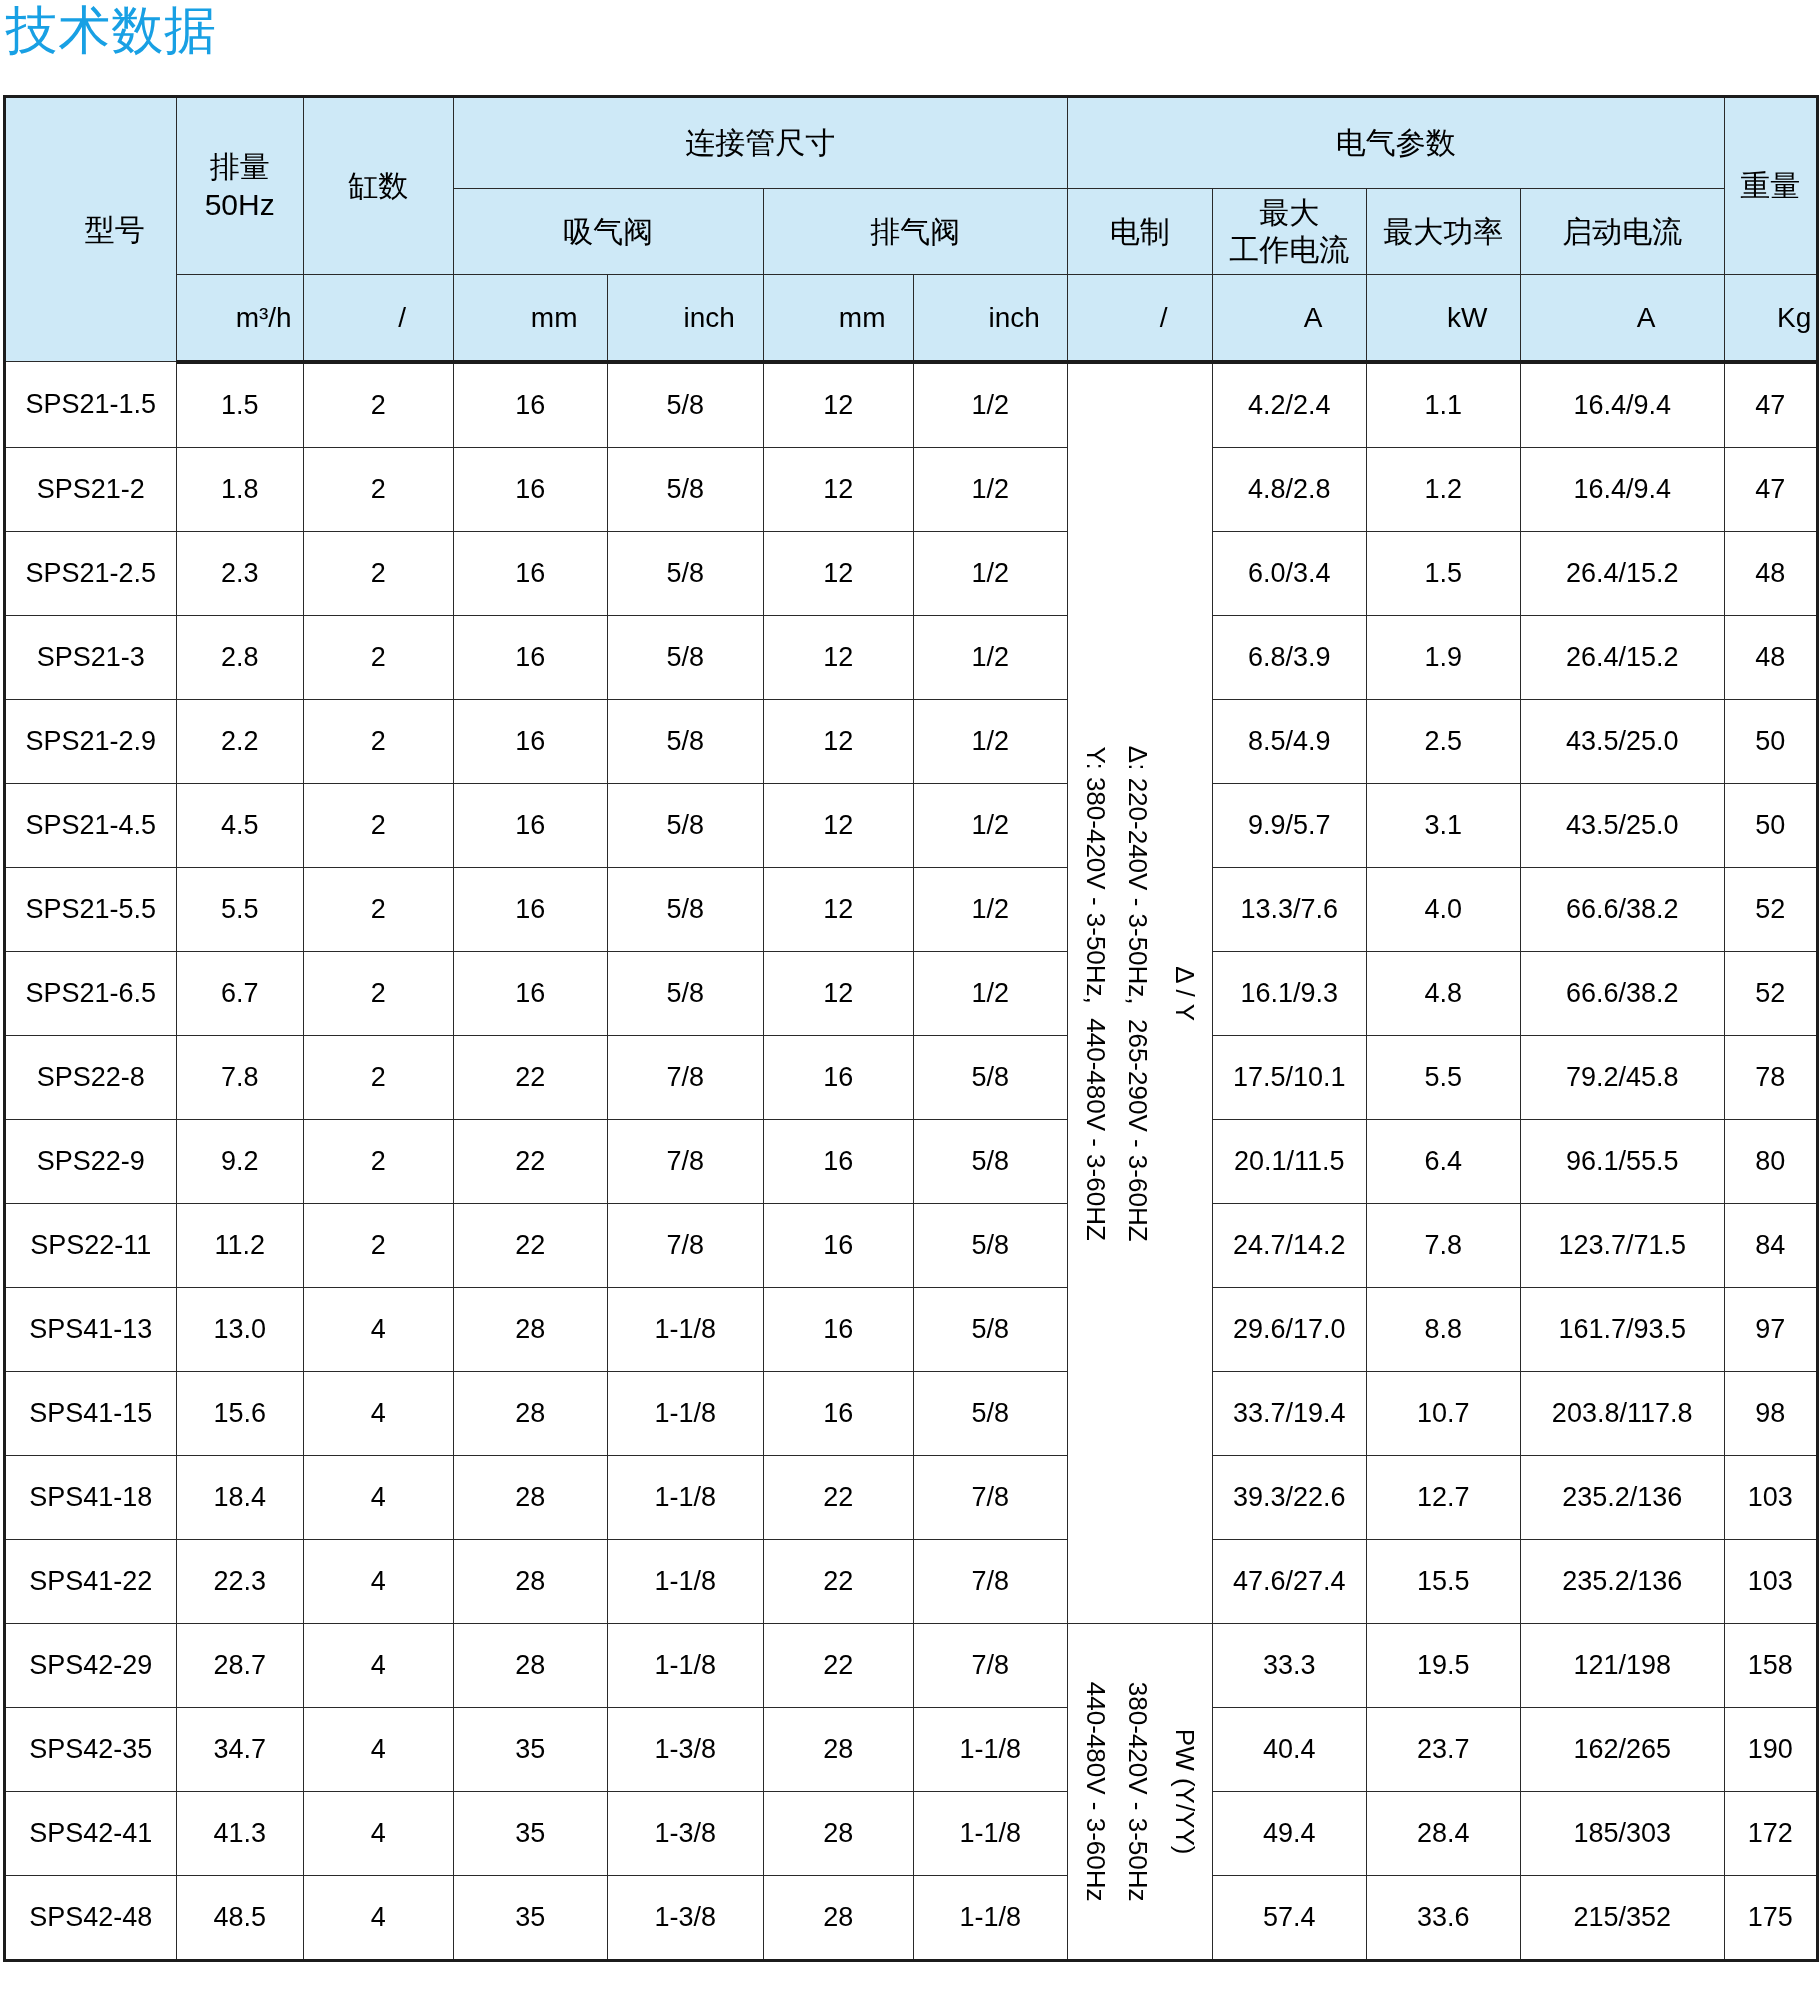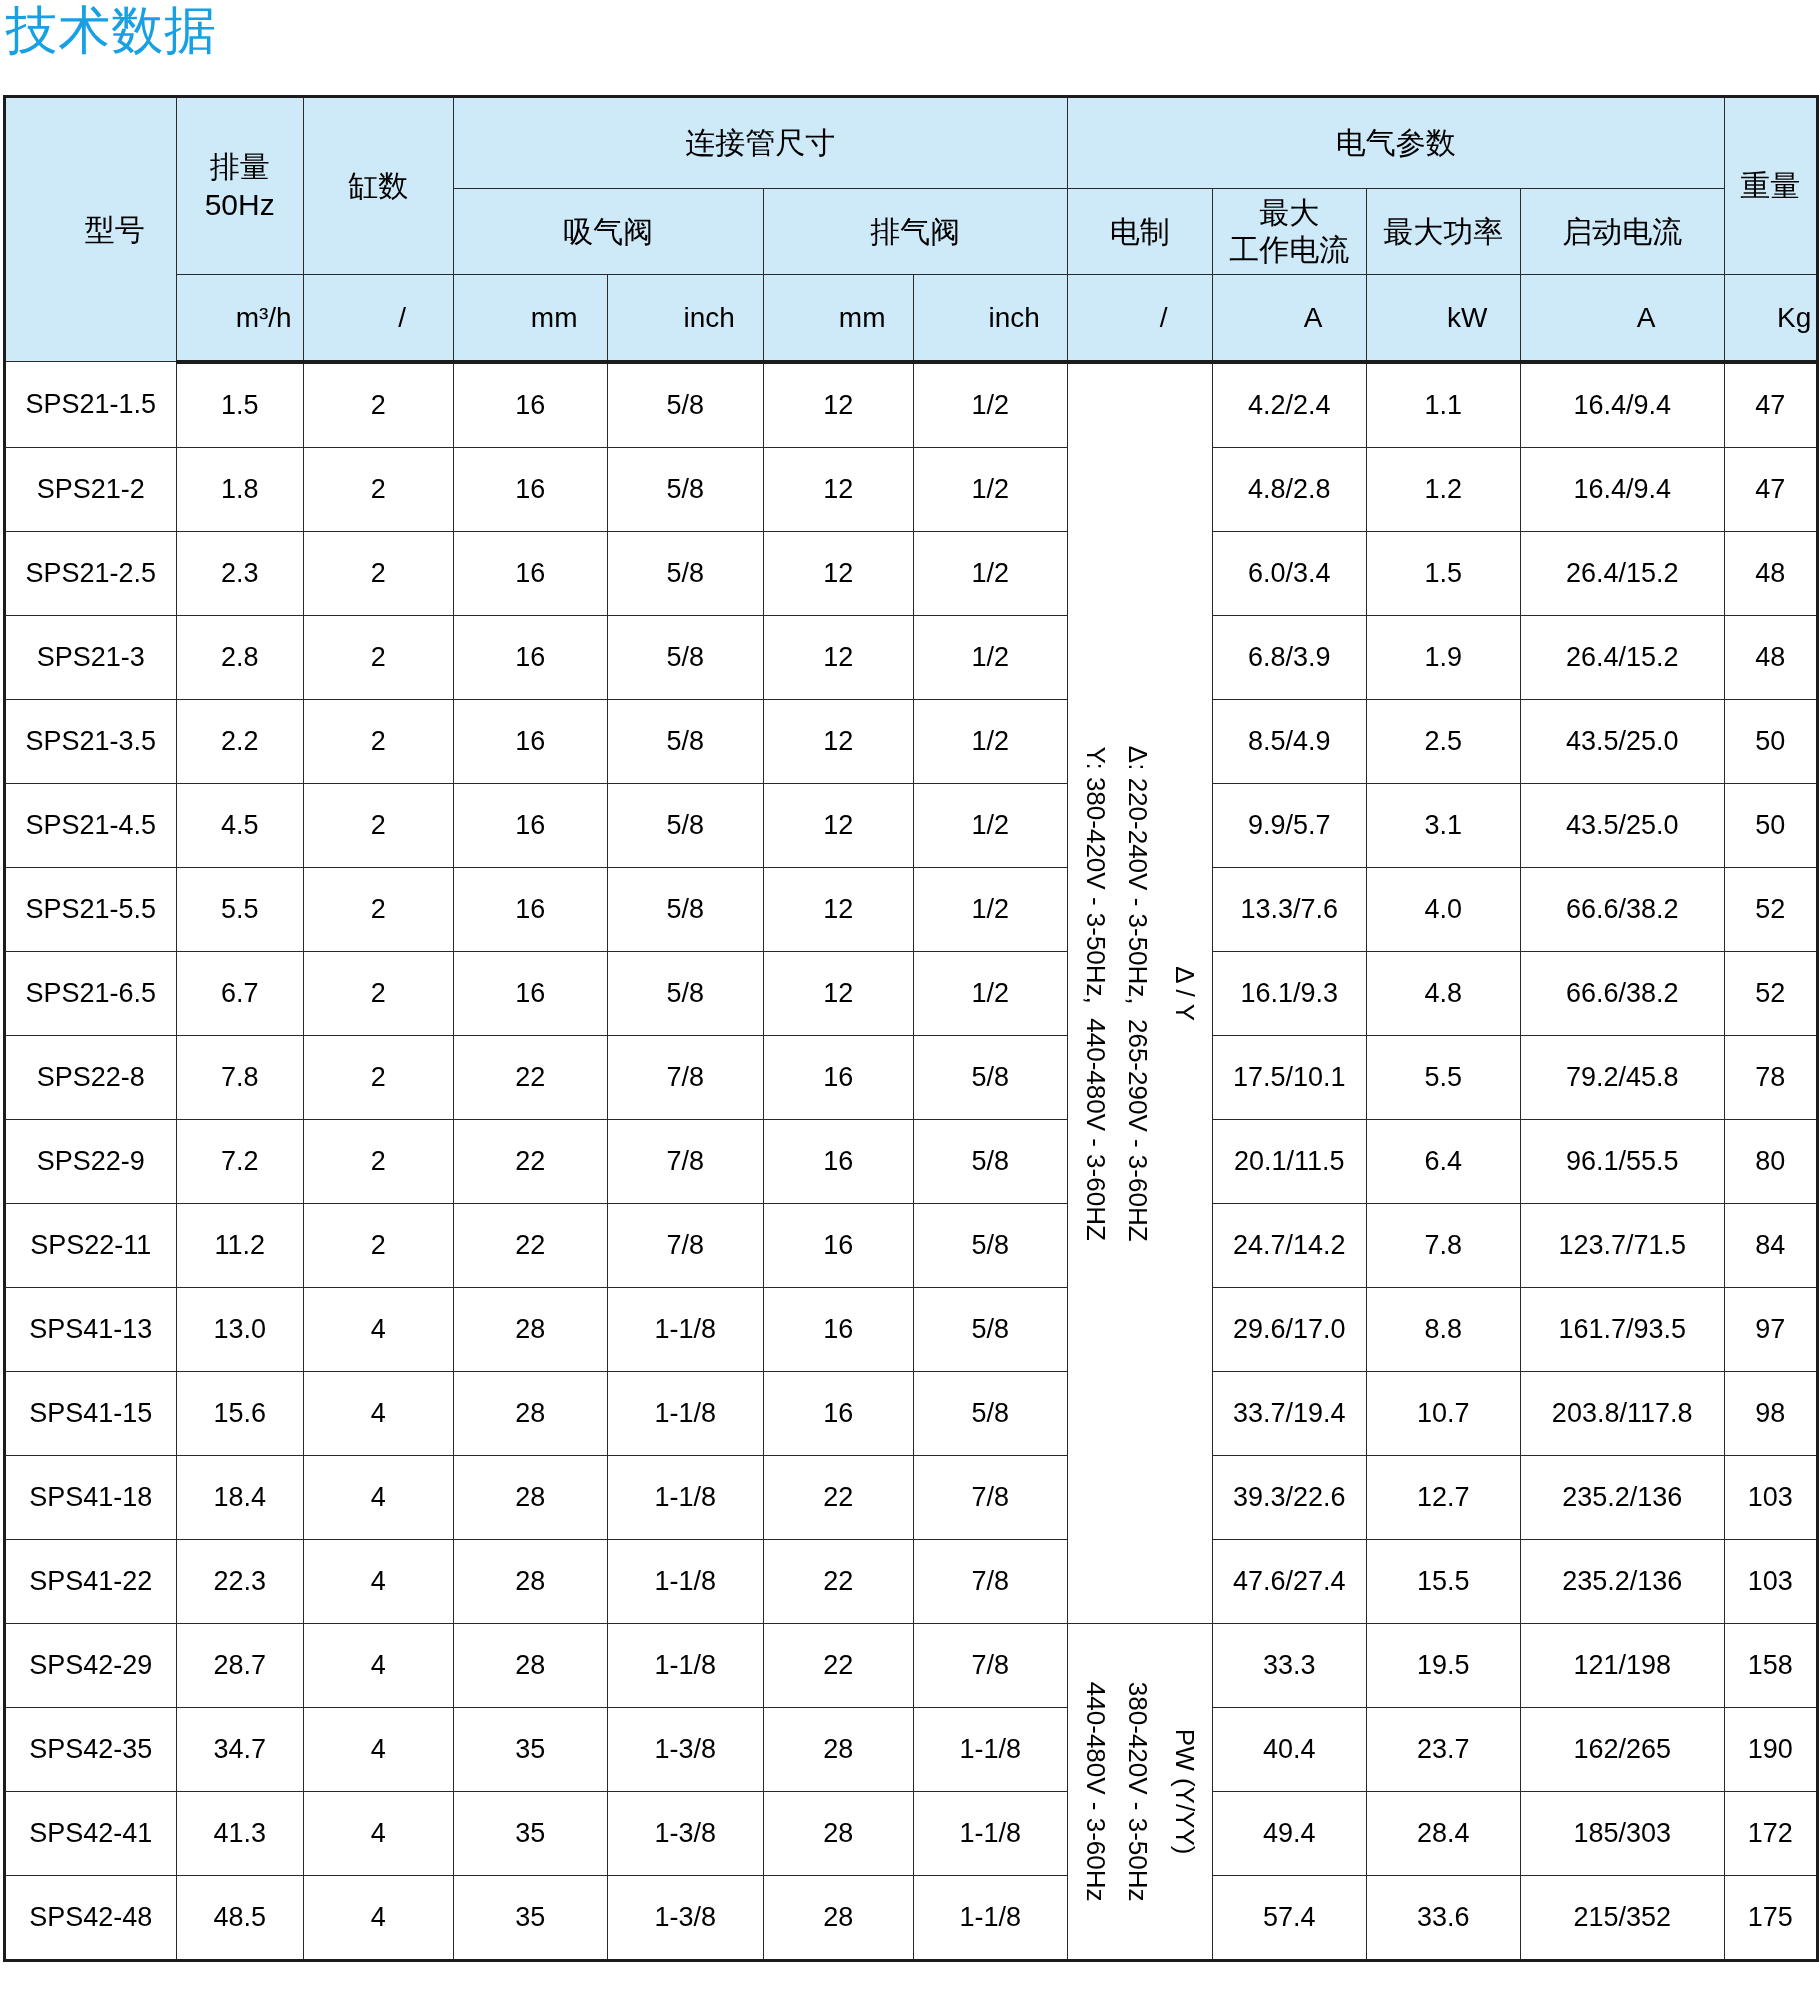--- a/index.html
+++ b/index.html
@@ -169,21 +169,21 @@
         <td>16</td>
         <td>5/8</td>
         <td>12</td>
         <td>1/2</td>
         <td>6.8/3.9</td>
         <td>1.9</td>
         <td>26.4/15.2</td>
         <td>48</td>
       </tr>
       <tr>
-        <td>SPS21-3.5</td>
+        <td>SPS21-2.9</td>
         <td>2.2</td>
         <td>2</td>
         <td>16</td>
         <td>5/8</td>
         <td>12</td>
         <td>1/2</td>
         <td>8.5/4.9</td>
         <td>2.5</td>
         <td>43.5/25.0</td>
         <td>50</td>
@@ -235,21 +235,21 @@
         <td>7/8</td>
         <td>16</td>
         <td>5/8</td>
         <td>17.5/10.1</td>
         <td>5.5</td>
         <td>79.2/45.8</td>
         <td>78</td>
       </tr>
       <tr>
         <td>SPS22-9</td>
-        <td>7.2</td>
+        <td>9.2</td>
         <td>2</td>
         <td>22</td>
         <td>7/8</td>
         <td>16</td>
         <td>5/8</td>
         <td>20.1/11.5</td>
         <td>6.4</td>
         <td>96.1/55.5</td>
         <td>80</td>
       </tr>

